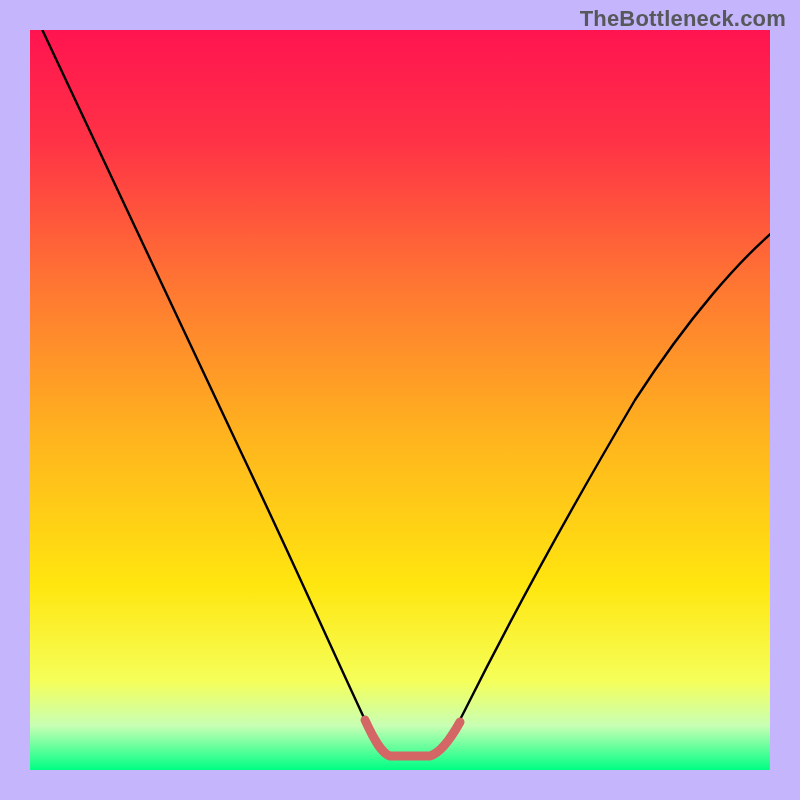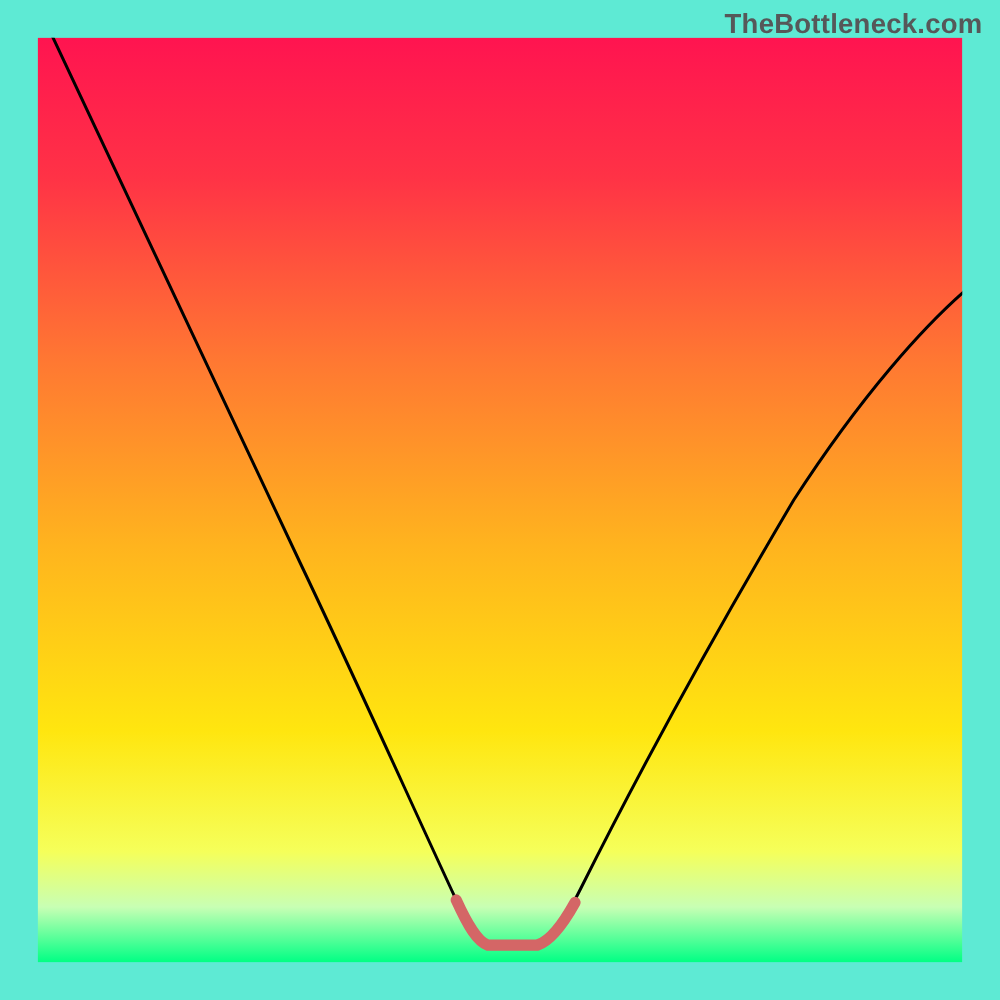--- a/index.html
+++ b/index.html
@@ -1,21 +1,21 @@
 <!DOCTYPE html>
 <html><head>
 <meta charset="utf-8">
 <style>
   * { margin: 0; padding: 0; box-sizing: border-box; }
   html, body { width: 800px; height: 800px; overflow: hidden; background: #000; }
   .frame {
     position: relative;
     width: 800px;
     height: 800px;
-    background: #5eead4;
+    background: #c4b5fd;
   }
   .watermark {
     position: absolute;
     top: 6px;
     right: 14px;
     font-family: Arial, Helvetica, sans-serif;
     font-size: 22px;
     font-weight: 600;
     color: #565859;
     letter-spacing: 0.2px;

